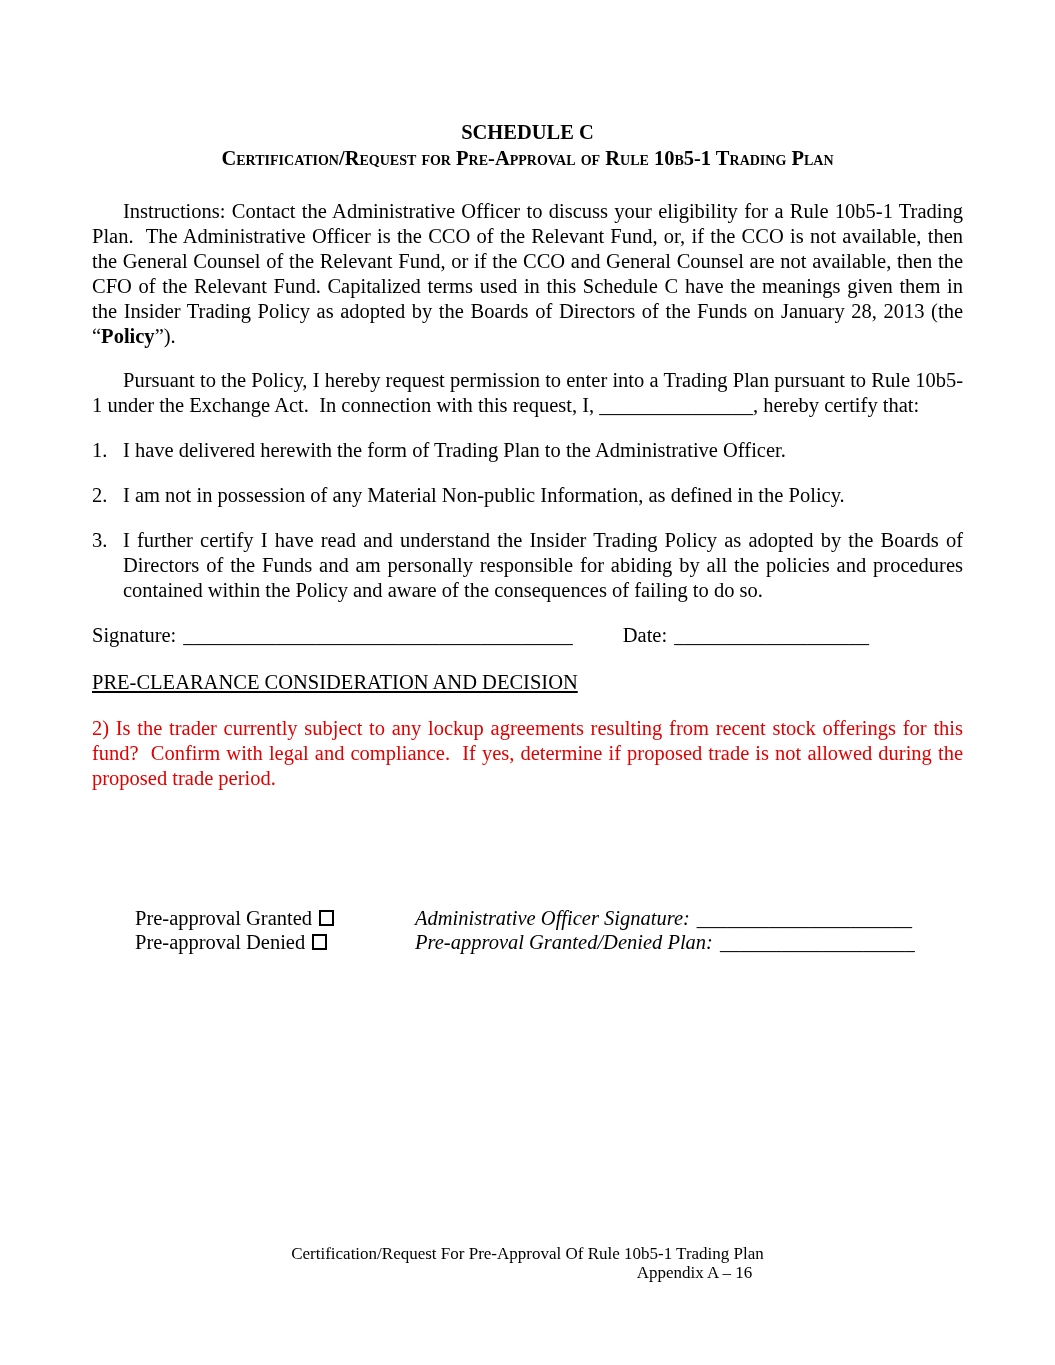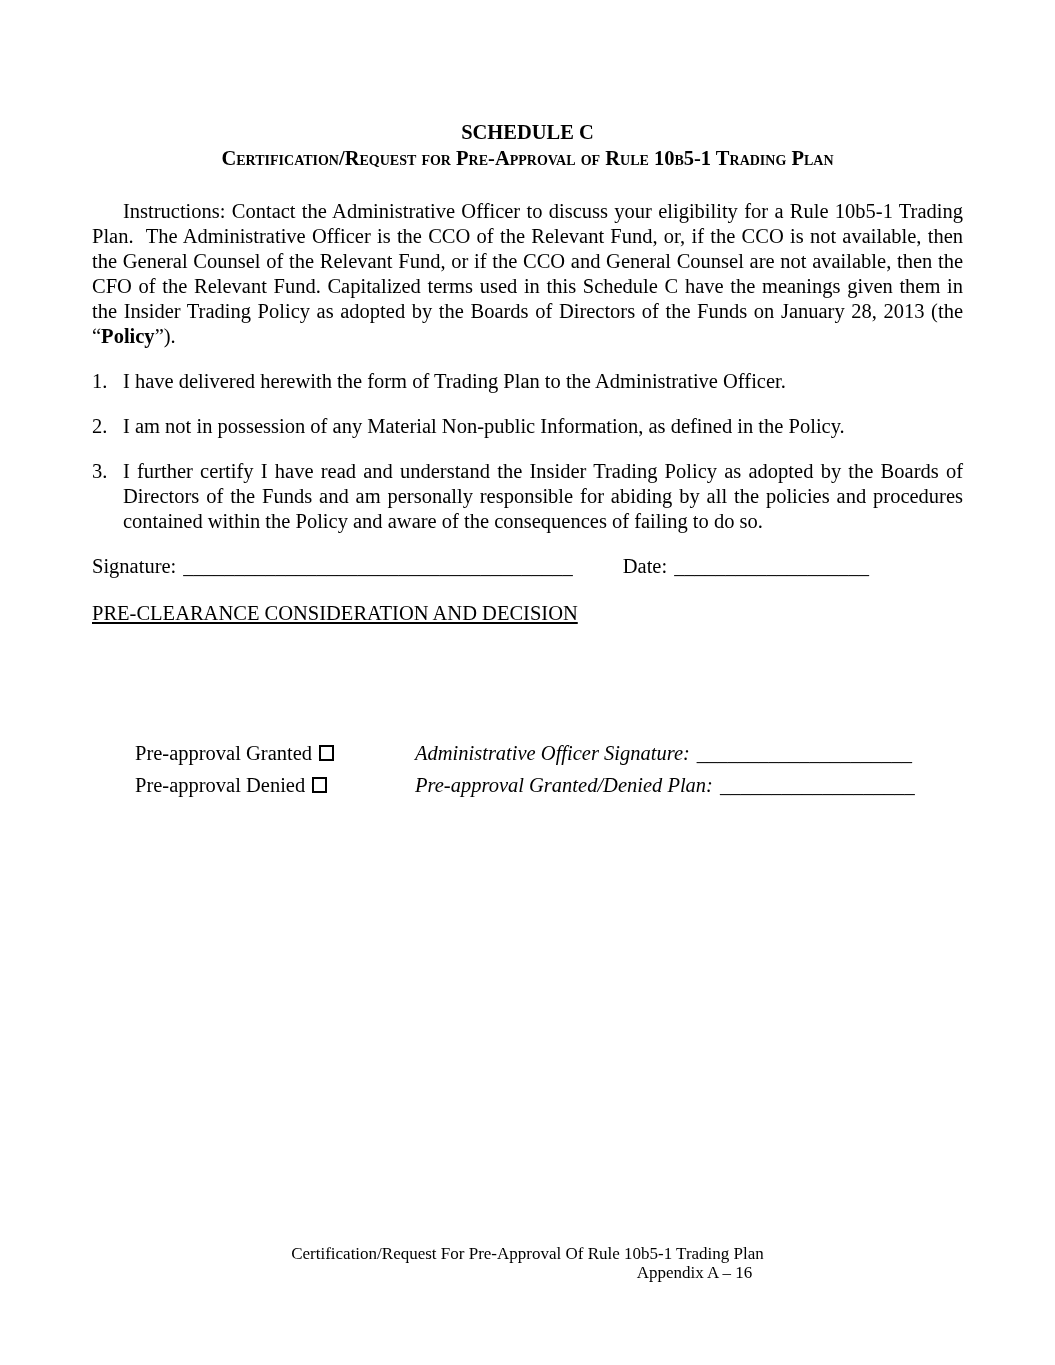--- a/index.html
+++ b/index.html
@@ -57,21 +57,21 @@
   .red-para {
     margin: 20px 0 0 0;
     color: var(--red);
     text-align: justify;
   }
   .red-para.second { margin-top: 21px; }
   .approval {
     margin: 115px 0 0 0;
     line-height: 24px;
   }
-  .approval-row { display: flex; margin-top: 8px; }
+  .approval-row { display: flex; }
   .approval-left {
     flex: 0 0 323px;
     box-sizing: border-box;
     padding-left: 43px;
     white-space: nowrap;
   }
   .approval-right { flex: 1; white-space: nowrap; font-style: italic; }
   .checkbox {
     display: inline-block;
     width: 11px;
@@ -95,40 +95,42 @@
 <body>
 
 <div class="page">
 
   <div class="doc-title">SCHEDULE C</div>
   <div class="doc-subtitle">Certification/Request for Pre-Approval of Rule 10b5-1 Trading Plan</div>
 
   <p class="instructions"><span>Instructions: Contact the Administrative Officer to discuss your eligibility for a Rule 10b5-1 Trading Plan.&nbsp; The Administrative Officer is the CCO of the Relevant Fund, or, if the CCO is not available, then the General Counsel of the Relevant Fund, or if the CCO and General Counsel are not available, then the CFO of the Relevant Fund. Capitalized terms used in this Schedule C have the meanings given them in the Insider Trading Policy as adopted by the Boards of Directors of the Funds on January 28, 2013 (the “</span><span class="bold-italic">Policy</span><span>”).</span></p>
 
 
+  <p class="intro-para"><span>Pursuant to the Policy, I hereby request permission to enter into a Trading Plan pursuant to Rule 10b5-1 under the Exchange Act.&nbsp; In connection with this request, I, </span><span>_______________</span><span>, hereby certify that:</span></p>
 
   <div class="list-item">
     <span class="list-num">1.</span>
     <span class="list-text">I have delivered herewith the form of Trading Plan to the Administrative Officer.</span>
   </div>
   <div class="list-item">
     <span class="list-num">2.</span>
     <span class="list-text">I am not in possession of any Material Non-public Information, as defined in the Policy.</span>
   </div>
   <div class="list-item">
     <span class="list-num">3.</span>
     <span class="list-text">I further certify I have read and understand the Insider Trading Policy as adopted by the Boards of Directors of the Funds and am personally responsible for abiding by all the policies and procedures contained within the Policy and aware of the consequences of failing to do so.</span>
   </div>
 
   <div class="sig-row">
     <span>Signature:</span><span class="blank">______________________________________</span><span class="date-label">Date:</span><span class="blank">___________________</span>
   </div>
 
   <div class="section-heading heading-gap2">PRE-CLEARANCE CONSIDERATION AND DECISION</div>
 
+  <p class="red-para second">2) Is the trader currently subject to any lockup agreements resulting from recent stock offerings for this fund?&nbsp; Confirm with legal and compliance.&nbsp; If yes, determine if proposed trade is not allowed during the proposed trade period.</p>
 
   <div class="approval">
     <div class="approval-row">
       <div class="approval-left">
         <span>Pre-approval Granted</span><span class="checkbox"></span>
       </div>
       <div class="approval-right">
         <span>Administrative Officer Signature:</span><span class="blank">_____________________</span>
       </div>
     </div>

